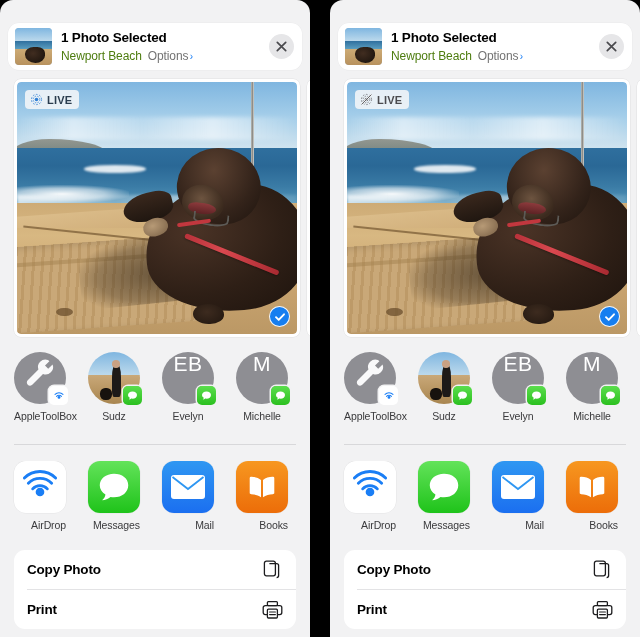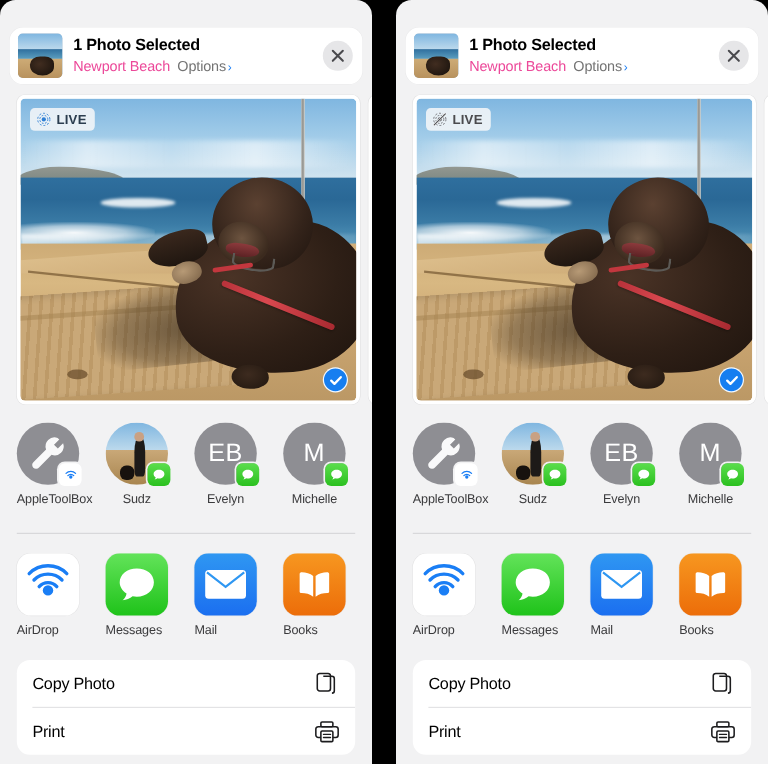--- a/index.html
+++ b/index.html
@@ -39,21 +39,21 @@
     flex: 0 0 auto;
     position: relative;
     background: #9fb9cf;
   }
   .hdr-text { margin-left: 9px; flex: 1 1 auto; min-width: 0; }
   .hdr-title {
     font-size: 13.5px; font-weight: bold; color: #000;
     letter-spacing: -0.2px; line-height: 16px;
   }
   .hdr-sub { display: flex; align-items: baseline; gap: 6px; line-height: 15px; margin-top: 1px; }
-  .hdr-place { font-size: 12px; color: #ec4899; letter-spacing: -0.1px; }
+  .hdr-place { font-size: 12px; color: #4d7c0f; letter-spacing: -0.1px; }
   .hdr-options { font-size: 12px; color: #737373; letter-spacing: -0.1px; }
   .hdr-chev { font-size: 10px; color: #1a7ef5; margin-left: -3px; }
   .close-btn {
     width: 25px; height: 25px; border-radius: 50%;
     background: #e6e6e8;
     display: flex; align-items: center; justify-content: center;
     flex: 0 0 auto;
   }
   .close-btn svg { display:block; }
 
@@ -234,21 +234,21 @@
     padding-left: 14px;
     display: flex;
     gap: 22px;
     height: 92px;
     overflow: hidden;
   }
   .contact { width: 52px; flex: 0 0 auto; text-align: center; position: relative; }
   .avatar {
     width: 52px; height: 52px; border-radius: 50%;
     position: relative; overflow: visible;
-    display:flex; align-items:center; justify-content:center;
+    display:flex; align-items:flex-start; justify-content:center;
     color:#fff; font-size: 21px; letter-spacing:.5px;
   }
   .avatar .circle-bg {
     position:absolute; inset:0; border-radius:50%; overflow:hidden;
   }
   .avatar .initials { position: relative; z-index:1; font-weight: 400; }
   .badge {
     position:absolute; right:-2px; bottom:-1px;
     width: 19px; height: 19px; border-radius: 5px;
     display:flex; align-items:center; justify-content:center;
@@ -266,41 +266,42 @@
     margin: 0 14px; height: 1px; background: #d8d8da;
   }
 
   
   .apps-row {
     margin-top: 16px;
     padding-left: 14px;
     display:flex; gap: 22px;
     height: 78px; overflow:hidden;
   }
-  .app { width: 52px; flex:0 0 auto; text-align:left; }
+  .app { width: 52px; flex:0 0 auto; text-align:right; }
   .app-icon {
     width: 52px; height: 52px; border-radius: 12px;
     display:flex; align-items:center; justify-content:center;
     position:relative; overflow:hidden;
     box-shadow: 0 0 0 0.5px rgba(0,0,0,.06);
   }
   .app-name { margin-top: 6px; font-size: 10.5px; color:#3a3a3c; letter-spacing:-.1px; }
 
   
   .actions {
     margin: 11px 14px 0 14px;
     background:#fff;
     border-radius: 11px;
     overflow:hidden;
   }
   .action-row {
     height: 39px;
     display:flex; align-items:center;
     padding: 0 13px;
     position: relative;
+    font-weight: bold;
   }
   .action-label { flex:1 1 auto; font-size: 13.5px; color:#000; letter-spacing:-.2px; }
   .action-div { height:1px; background:#e3e3e5; margin-left:13px; }
 
   .peek-photo-sky { position:absolute; left:0; right:0; top:0; height:34%; background: linear-gradient(#7fb6e0,#bcd9ec); }
   .peek-photo-sea { position:absolute; left:0; right:0; top:34%; height:24%; background: linear-gradient(#2f6f9e,#5b9ec0); }
   .peek-photo-snd { position:absolute; left:0; right:0; top:58%; bottom:0; background: linear-gradient(#cdab76,#b8925e); }
 </style>
 </head>
 <body>

